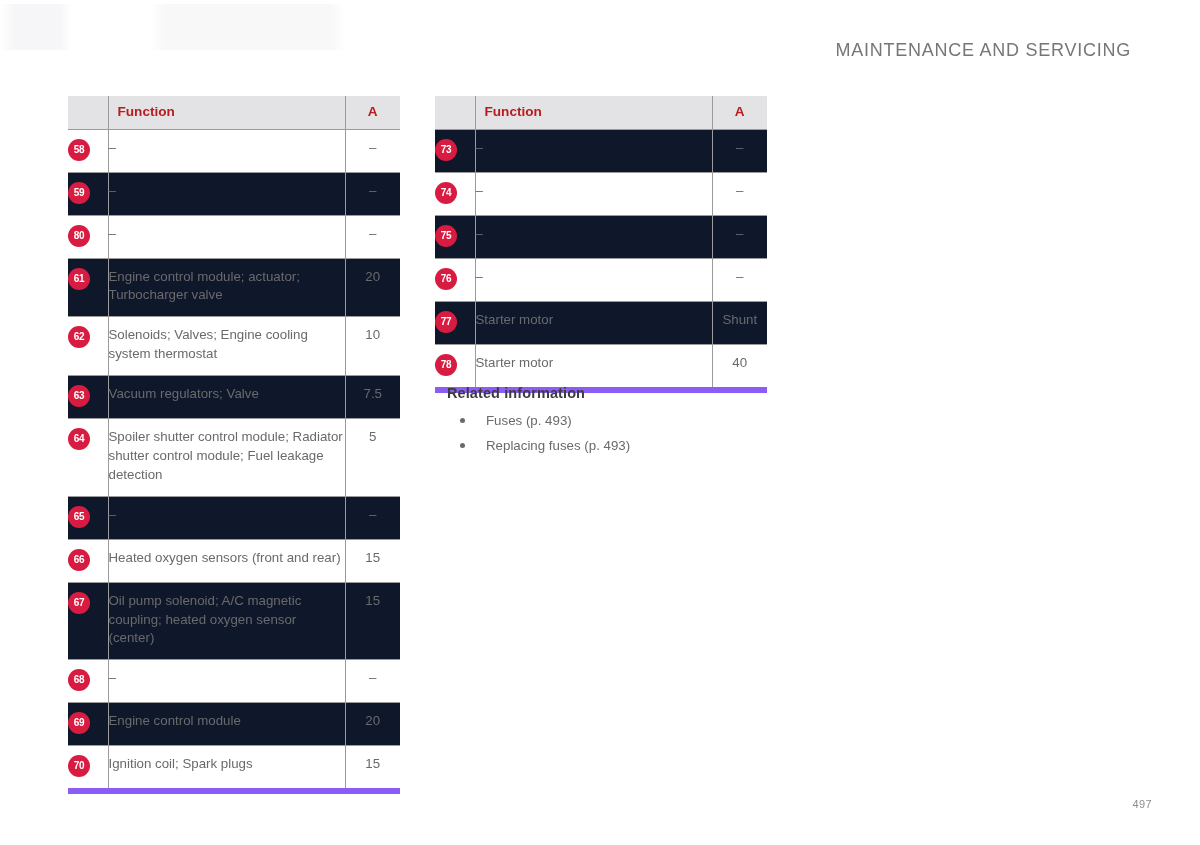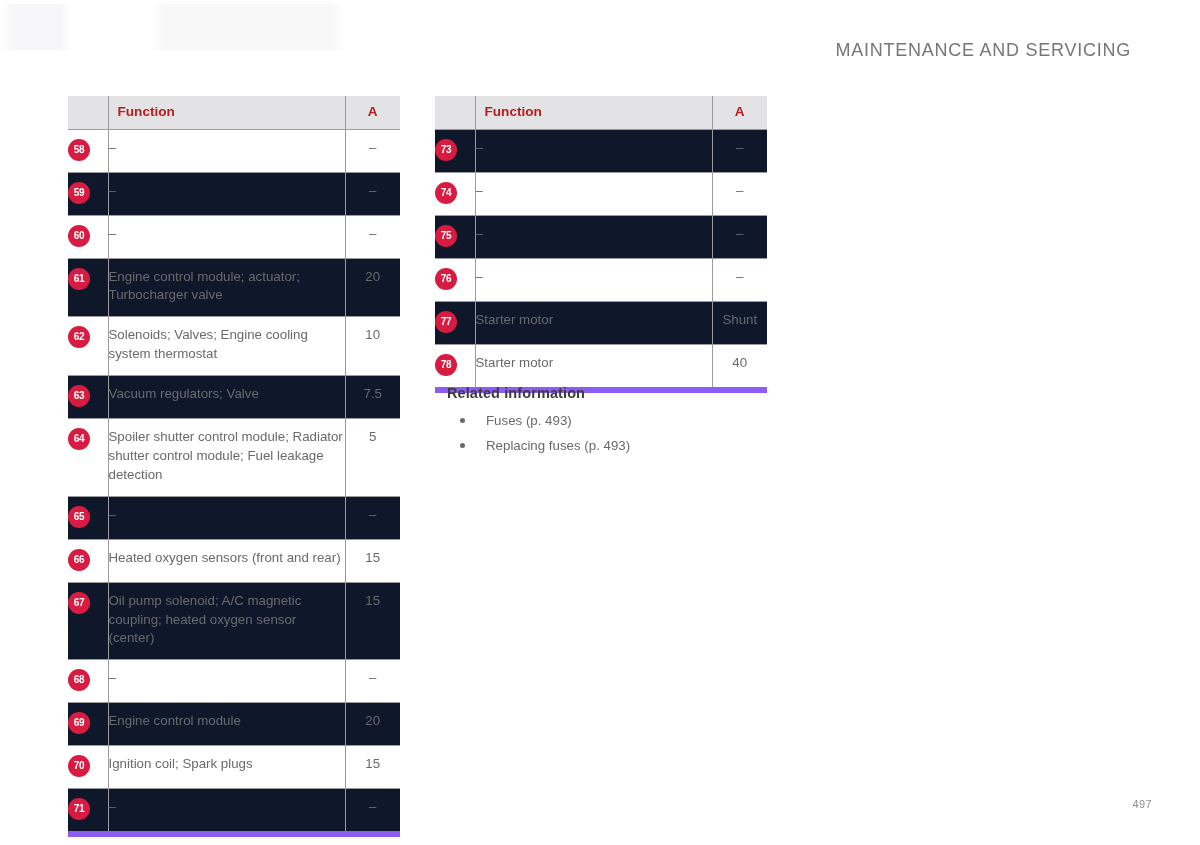--- a/index.html
+++ b/index.html
@@ -193,21 +193,21 @@
           <td class="c-num-cell"><span class="badge">58</span></td>
           <td class="c-fn-cell">–</td>
           <td class="c-amp-cell">–</td>
         </tr>
         <tr class="shade">
           <td class="c-num-cell"><span class="badge">59</span></td>
           <td class="c-fn-cell">–</td>
           <td class="c-amp-cell">–</td>
         </tr>
         <tr>
-          <td class="c-num-cell"><span class="badge">60</span></td>
+          <td class="c-num-cell"><span class="badge">80</span></td>
           <td class="c-fn-cell">–</td>
           <td class="c-amp-cell">–</td>
         </tr>
         <tr class="shade">
           <td class="c-num-cell"><span class="badge">61</span></td>
           <td class="c-fn-cell">Engine control module; actuator; Turbocharger valve</td>
           <td class="c-amp-cell">20</td>
         </tr>
         <tr>
           <td class="c-num-cell"><span class="badge">62</span></td>
@@ -246,25 +246,20 @@
         </tr>
         <tr class="shade">
           <td class="c-num-cell"><span class="badge">69</span></td>
           <td class="c-fn-cell">Engine control module</td>
           <td class="c-amp-cell">20</td>
         </tr>
         <tr>
           <td class="c-num-cell"><span class="badge">70</span></td>
           <td class="c-fn-cell">Ignition coil; Spark plugs</td>
           <td class="c-amp-cell">15</td>
-        </tr>
-        <tr class="shade">
-          <td class="c-num-cell"><span class="badge">71</span></td>
-          <td class="c-fn-cell">–</td>
-          <td class="c-amp-cell">–</td>
         </tr>
       </tbody>
   </table>
 </div>
 
 <div class="table-block" id="fuse-table-right">
   <table class="fuse-table">
     <colgroup>
         <col class="c-num">
         <col class="c-fn">

